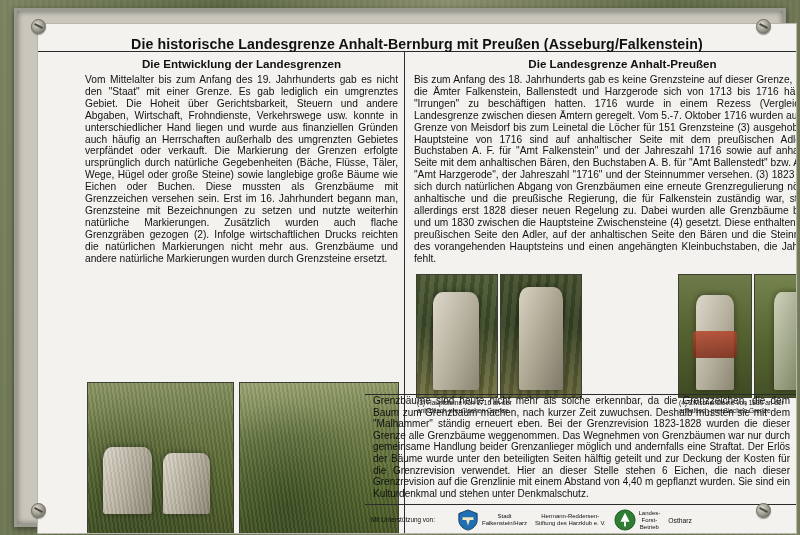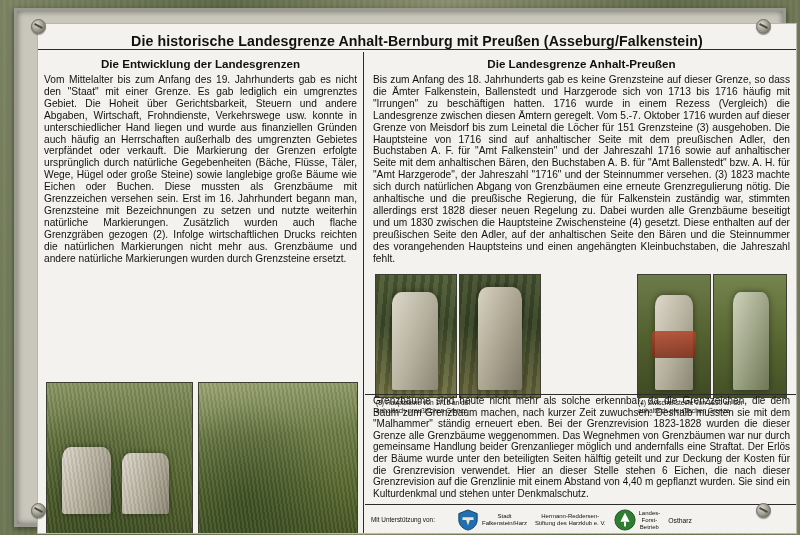--- a/index.html
+++ b/index.html
@@ -72,41 +72,42 @@
   }
   .screw.s1 { left: 31px; top: 19px; }
   .screw.s2 { left: 756px; top: 19px; }
   .screw.s3 { left: 31px; top: 503px; }
   .screw.s4 { left: 756px; top: 503px; }
 
   
   #title-bar {
     position: absolute;
     left: 0;
-    top: 0;
+    top: 12px;
     width: 100%;
-    height: 26px;
+    height: 16px;
     display: flex;
-    align-items: flex-end;
+    align-items: flex-start;
     justify-content: center;
     border-bottom: 1px solid #2b2b2b;
     box-sizing: border-box;
   }
   #main-title {
     font-size: 14.2px;
     font-weight: bold;
     color: #111;
     letter-spacing: 0.1px;
     text-align: center;
   }
 
   
   .column {
     position: absolute;
     box-sizing: border-box;
+    margin-left: 41px;
   }
   #col-left {
     left: 0;
     top: 28px;
     width: 326px;
     height: 483px;
     border-right: 1px solid #2b2b2b;
     padding: 0;
   }
   #col-right {

